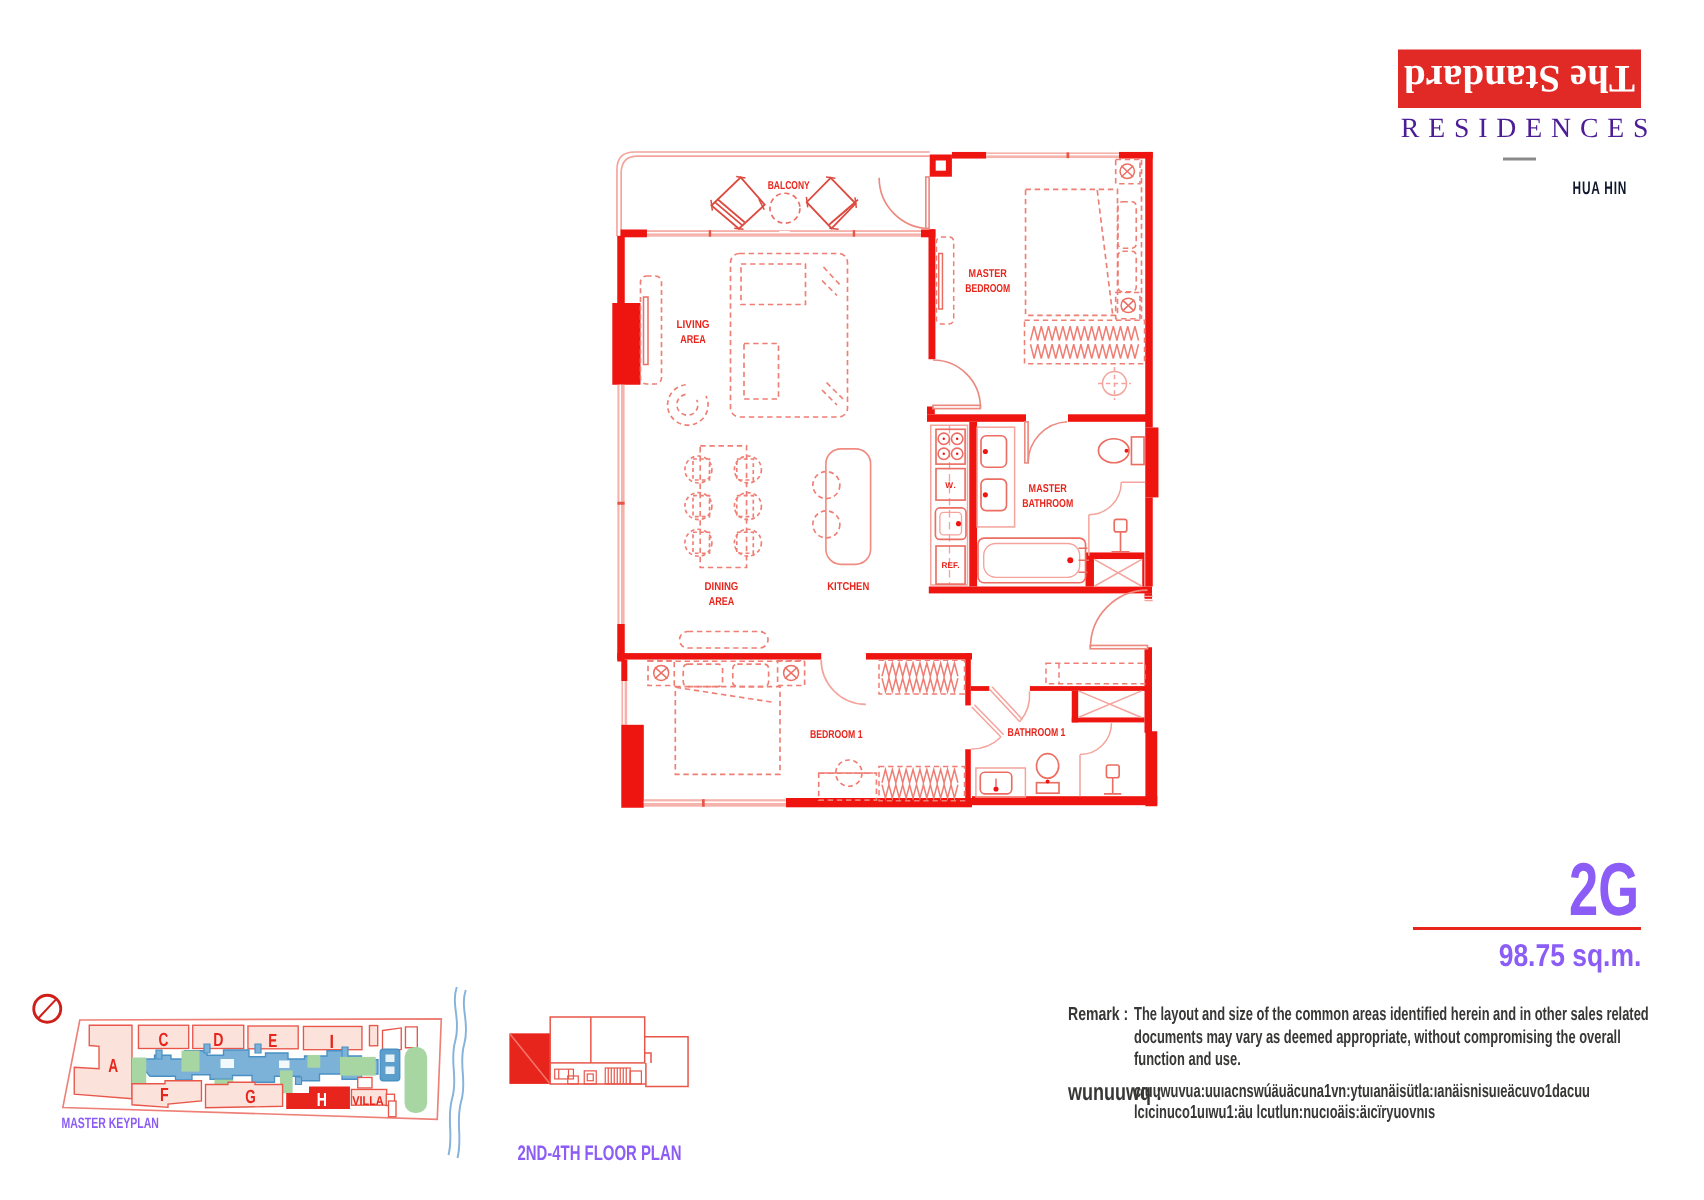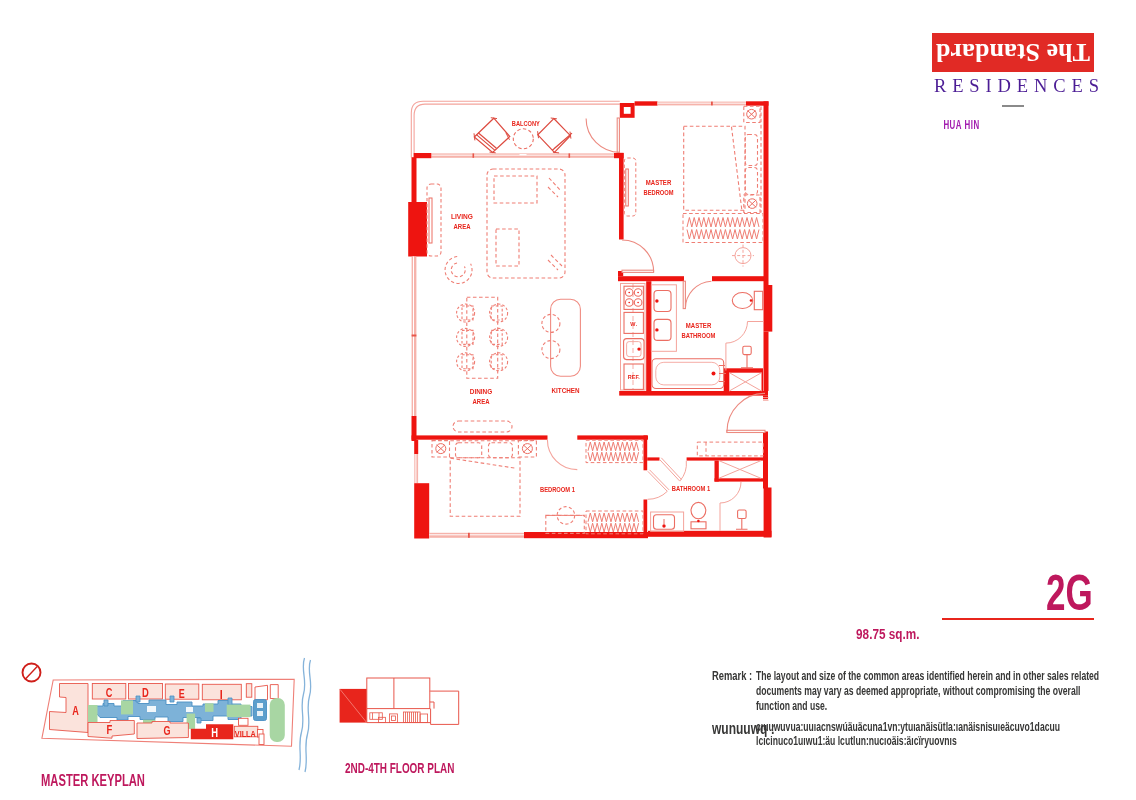--- a/index.html
+++ b/index.html
@@ -1,39 +1,39 @@
 <!DOCTYPE html>
 <html><head>
 <meta charset="utf-8">
 <style>
   html,body{margin:0;padding:0;background:#fff;}
   body{width:1136px;height:800px;position:relative;overflow:hidden;
        font-family:"Liberation Sans",sans-serif;}
   .abs{position:absolute;}
   .cx{transform-origin:left top;display:inline-block;white-space:nowrap;}
-  .red{color:#be185d;}
+  .red{color:#8b5cf6;}
 </style>
 </head>
 <body>
 
 <div class="abs" style="left:932px;top:33px;width:162px;height:39px;background:#e12a25;"></div>
 
 <div class="abs" style="left:932px;top:33px;width:162px;height:39px;transform:rotate(180deg);color:#fff;font-family:'Liberation Serif',serif;font-weight:bold;font-size:26px;text-align:center;line-height:40px;letter-spacing:0px;">The Standard</div>
 
 <div class="abs" style="left:928px;top:76px;width:172px;text-align:center;color:#4c1d95;font-family:'Liberation Serif',serif;font-size:18.5px;letter-spacing:5.9px;text-indent:5.9px;">RESIDENCES</div>
 
 <div class="abs" style="left:1002px;top:105px;width:22px;height:1.5px;background:#8a8a8a;"></div>
 
-<div class="abs" style="left:934px;top:118px;width:160px;text-align:left;color:#a21caf;font-weight:bold;font-size:12px;letter-spacing:0.8px;"><span class="cx" style="transform:scaleX(0.66);transform-origin:center top;">HUA HIN</span></div>
+<div class="abs" style="left:934px;top:118px;width:160px;text-align:right;color:#0f172a;font-weight:bold;font-size:12px;letter-spacing:0.8px;"><span class="cx" style="transform:scaleX(0.66);transform-origin:center top;">HUA HIN</span></div>
 
 <div class="abs red" style="left:843px;top:564px;width:250px;text-align:right;font-weight:bold;font-size:50px;"><span class="cx" style="transform:scaleX(0.70);transform-origin:right top;">2G</span></div>
 
 <div class="abs" style="left:942px;top:618px;width:152px;height:1.7px;background:#e8251c;"></div>
 
-<div class="abs red" style="left:844px;top:626px;width:250px;font-weight:bold;font-size:14px;"><span class="cx" style="transform:scaleX(0.84);transform-origin:right top;">98.75 sq.m.</span></div>
+<div class="abs red" style="left:844px;top:626px;width:250px;text-align:right;font-weight:bold;font-size:21px;"><span class="cx" style="transform:scaleX(0.84);transform-origin:right top;">98.75 sq.m.</span></div>
 
 <div class="abs" style="left:712px;top:668.5px;color:#373736;font-weight:bold;font-size:12.5px;"><span class="cx" style="transform:scaleX(0.75);">Remark :&nbsp;&nbsp;</span></div>
 
 <div class="abs" style="left:755.5px;top:668.5px;width:560px;color:#373736;font-weight:bold;font-size:12.5px;line-height:15.4px;"><span class="cx" style="transform:scaleX(0.688);">The layout and size of the common areas identified herein and in other sales related<br>documents may vary as deemed appropriate, without compromising the overall<br>function and use.</span></div>
 
 <div class="abs" style="left:712px;top:720px;color:#373736;font-weight:bold;font-size:16px;"><span class="cx" style="transform:scaleX(0.75);">wunuuwq :</span></div>
 
 <div class="abs" style="left:755.5px;top:720px;width:560px;color:#373736;font-weight:bold;font-size:12.5px;line-height:14.2px;"><span class="cx" style="transform:scaleX(0.688);">cıuuwuvua:uuıacnswúäuäcuna1vn:ytuıanäisütla:ıanäisnisuıeäcuvo1dacuu<br>lcıcinuco1uıwu1:äu lcutlun:nucıoäis:äıcïryuovnıs</span></div>
 
 <svg class="abs" style="left:0;top:0;" width="1136" height="800" viewBox="0 0 1136 800">
@@ -519,15 +519,15 @@
   <rect x="378.5" y="717.3" width="7" height="5.3"></rect>
   <rect x="389.5" y="713.9" width="8" height="8.7"></rect>
   <rect x="391.5" y="716" width="4" height="4.5"></rect>
   <rect x="403.5" y="712" width="16.6" height="10.6"></rect>
   <path d="M405.5,712 V722.6 M407.5,712 V722.6 M409.5,712 V722.6 M411.5,712 V722.6 M413.5,712 V722.6 M415.5,712 V722.6 M417.5,712 V722.6"></path>
   <rect x="420.1" y="714" width="7.5" height="8.6"></rect>
 </g>
 </g>
 </svg>
 
-<div class="abs red" style="left:41px;top:772px;font-weight:bold;font-size:16px;"><span class="cx" style="transform:scaleX(0.70);">MASTER KEYPLAN</span></div>
+<div class="abs red" style="left:41px;top:744px;font-weight:bold;font-size:10px;"><span class="cx" style="transform:scaleX(0.70);">MASTER KEYPLAN</span></div>
 
 <div class="abs red" style="left:345px;top:760px;font-weight:bold;font-size:14px;"><span class="cx" style="transform:scaleX(0.71);">2ND-4TH FLOOR PLAN</span></div>
 
 </body></html>

